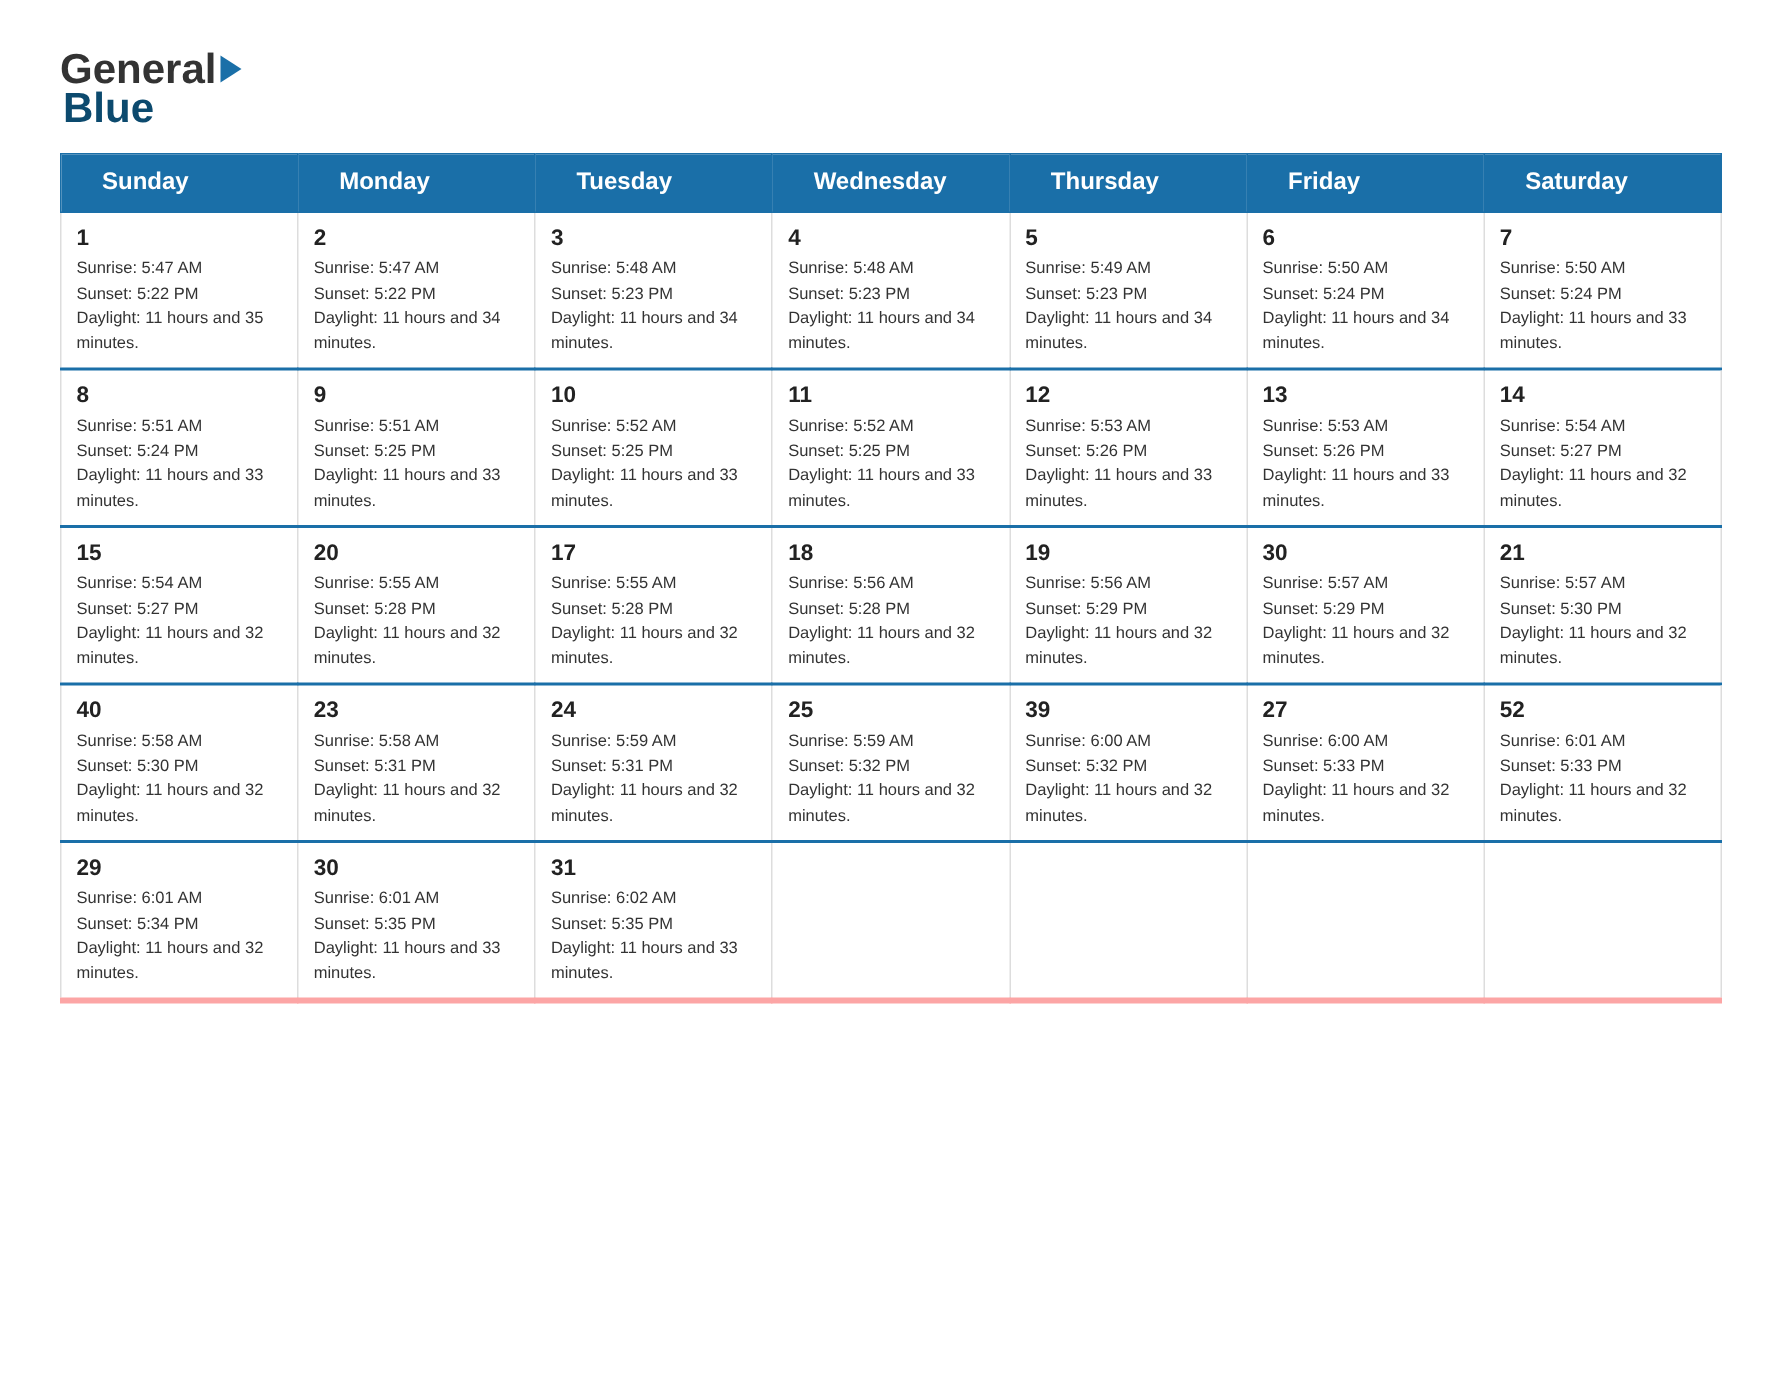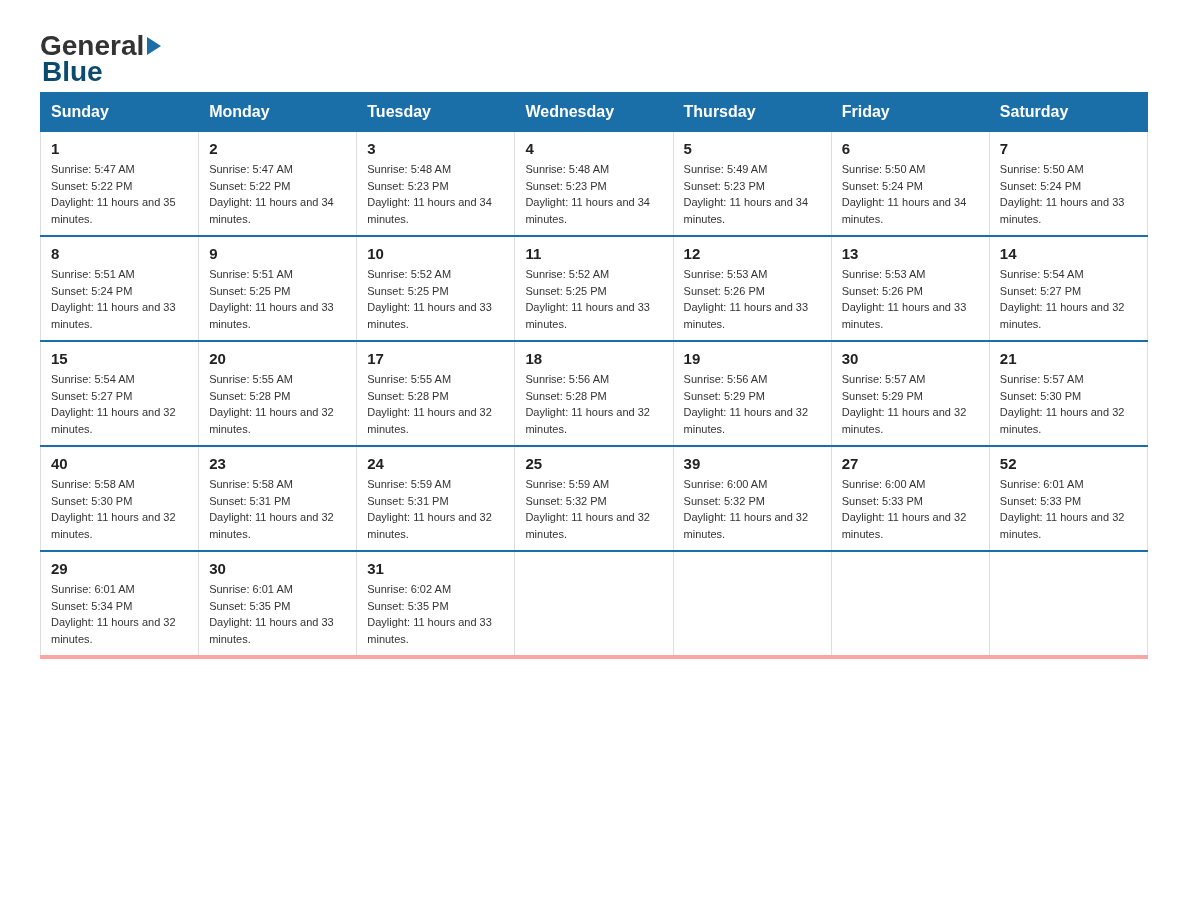--- a/index.html
+++ b/index.html
@@ -7,21 +7,21 @@
       font-family: Arial, sans-serif;
       background: #ffffff;
       padding: 30px 40px;
       width: 1188px;
       min-height: 918px;
     }
     .header {
       display: flex;
       justify-content: space-between;
       align-items: flex-start;
-      margin-bottom: 4px;
+      margin-bottom: 14px;
     }
     .logo {
       display: flex;
       flex-direction: column;
       align-items: flex-start;
     }
     .title-block {
       text-align: right;
     }
     .month-title {
@@ -39,21 +39,21 @@
       width: 100%;
       border-collapse: collapse;
     }
     thead tr {
       background-color: #1a6fa8;
     }
     thead th {
       color: white;
       font-size: 16px;
       font-weight: bold;
-      padding: 10px 10px;
+      padding: 10px 27px;
       text-align: left;
       border: 1px solid #1a6fa8;
     }
     tbody tr {
       border-bottom: 2px solid #1a6fa8;
     }
     tbody td {
       vertical-align: top;
       padding: 8px 10px;
       font-size: 13px;

